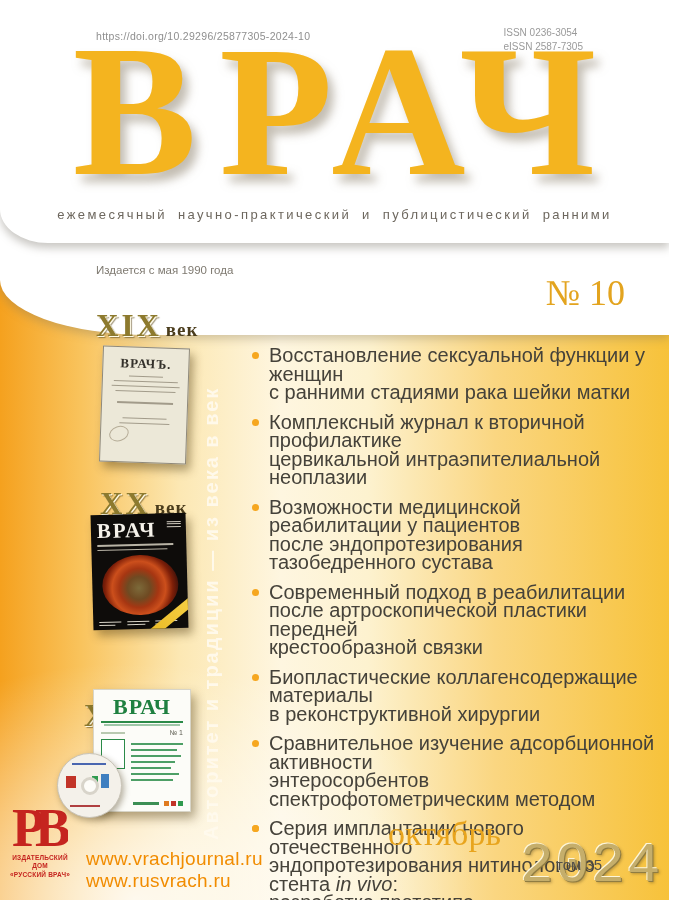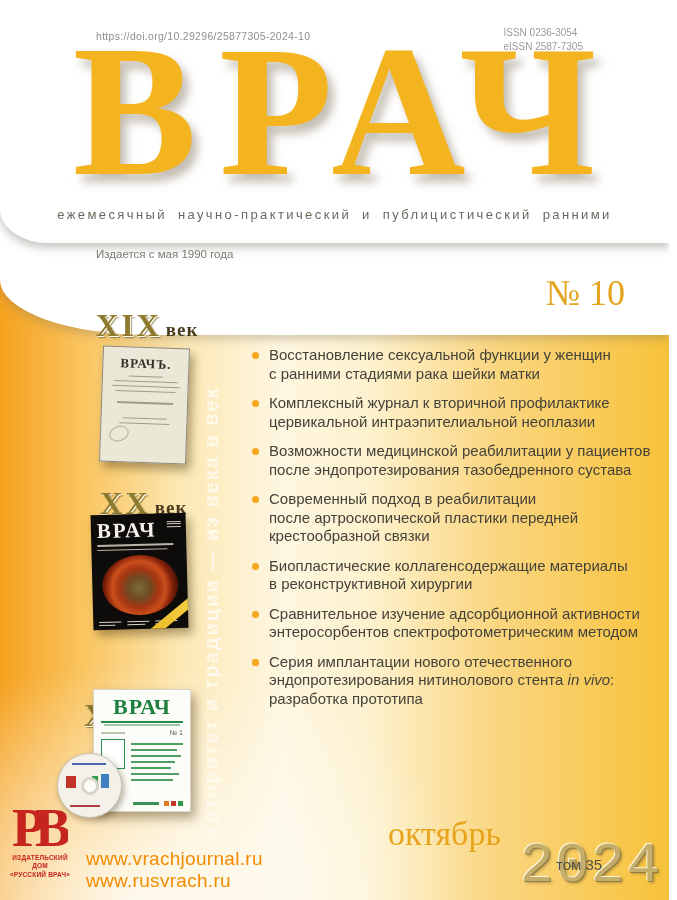--- a/index.html
+++ b/index.html
@@ -26,21 +26,21 @@
   .journal-title{
     position:absolute;left:0;right:0;top:18px;text-align:center;
     font-family:"Liberation Serif",serif;font-weight:bold;font-size:186px;line-height:1;
     color:#f4b41f;letter-spacing:.12em;text-indent:.12em;
     text-shadow:6px 8px 10px rgba(145,135,115,.55);
   }
   .subtitle{
     position:absolute;left:0;right:0;top:207px;text-align:center;
     font-size:13px;color:#6d675e;letter-spacing:2.4px;word-spacing:5px;
   }
-  .since{position:absolute;left:96px;top:248px;font-size:11.5px;color:#7e7970;z-index:4;}
+  .since{position:absolute;left:96px;top:264px;font-size:11.5px;color:#7e7970;z-index:4;}
   .issue-no{position:absolute;right:44px;top:272px;font-family:"Liberation Serif",serif;font-size:36px;color:#e3a41f;z-index:4;}
   
   .slogan{
     position:absolute;left:198px;top:300px;height:540px;z-index:2;
     writing-mode:vertical-rl;transform:rotate(180deg);
     font-weight:bold;font-size:20px;line-height:26px;letter-spacing:2px;
     color:rgba(255,250,238,.92);
   }
   
   .century-label{position:absolute;z-index:2;font-family:"Liberation Serif",serif;white-space:nowrap;}
@@ -84,21 +84,21 @@
   .cd{position:absolute;left:57px;top:753px;width:63px;height:63px;border-radius:50%;
     background:#f4f1ea;border:1px solid #c9c4b8;box-shadow:2px 3px 6px rgba(70,55,20,.4);z-index:3;overflow:hidden;}
   .cd::after{content:"";position:absolute;left:50%;top:50%;width:12px;height:12px;margin:-9px 0 0 -9px;border-radius:50%;background:#fdfcf8;border:3px solid #d8d4ca;}
   .cd-line{position:absolute;top:9px;left:14px;width:34px;height:2px;background:#4a66b0;}
   .cd-sq{position:absolute;left:8px;top:22px;width:10px;height:12px;background:#c23428;}
   .cd-f1{position:absolute;right:12px;top:20px;width:8px;height:14px;background:#3f7fc0;}
   .cd-f2{position:absolute;right:23px;top:22px;width:6px;height:12px;background:#2f9a4e;}
   .cd-t{position:absolute;bottom:10px;left:12px;width:30px;height:2px;background:#b04040;}
   
   .articles{position:absolute;left:252px;top:346px;width:404px;z-index:2;list-style:none;margin:0;padding:0;}
-  .article{position:relative;padding-left:17px;margin-bottom:11px;font-size:15px;line-height:18.5px;color:#45423a;white-space:pre-line;}
+  .article{position:relative;padding-left:17px;margin-bottom:11px;font-size:20px;line-height:18.5px;color:#45423a;white-space:pre-line;}
   .article .bullet{position:absolute;left:0;top:6px;width:7px;height:7px;border-radius:50%;background:#f6a71f;}
   
   .month{position:absolute;left:388px;top:815px;font-family:"Liberation Serif",serif;font-size:34px;color:#e8a41d;z-index:2;}
   .year{position:absolute;left:520px;top:794px;font-family:Liberation Mono, monospace;font-size:56px;color:#c5ae6b;letter-spacing:2px;z-index:2;
     text-shadow:-1px -1px 0 #fdf6da,1px 1px 0 #8f7c42,2px 2px 3px rgba(90,70,30,.4);margin-top:40px;}
   .volume{position:absolute;left:556px;top:856px;font-size:15px;color:#53504a;z-index:2;}
   .publisher{position:absolute;left:8px;top:803px;width:64px;z-index:2;text-align:center;}
   .publisher-caption{margin-top:1px;font-size:6.5px;line-height:1.3;color:#c5241f;font-weight:bold;letter-spacing:.2px;}
   .publisher-caption span{display:block;}
   .sites{position:absolute;left:86px;top:848px;z-index:2;font-size:19px;color:#f18c00;line-height:1.15;letter-spacing:.3px;}

